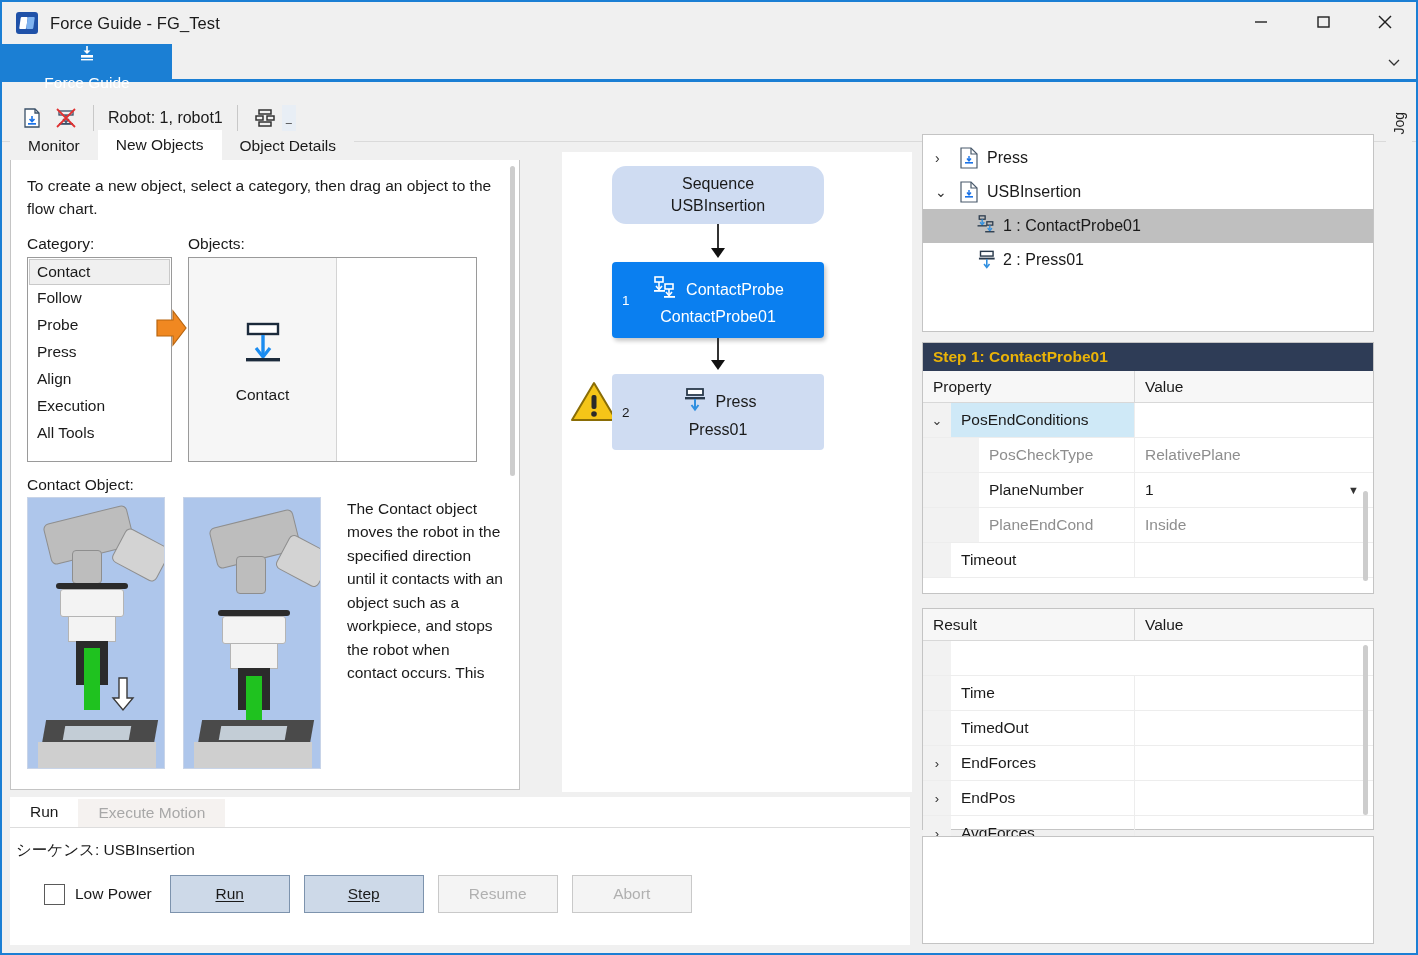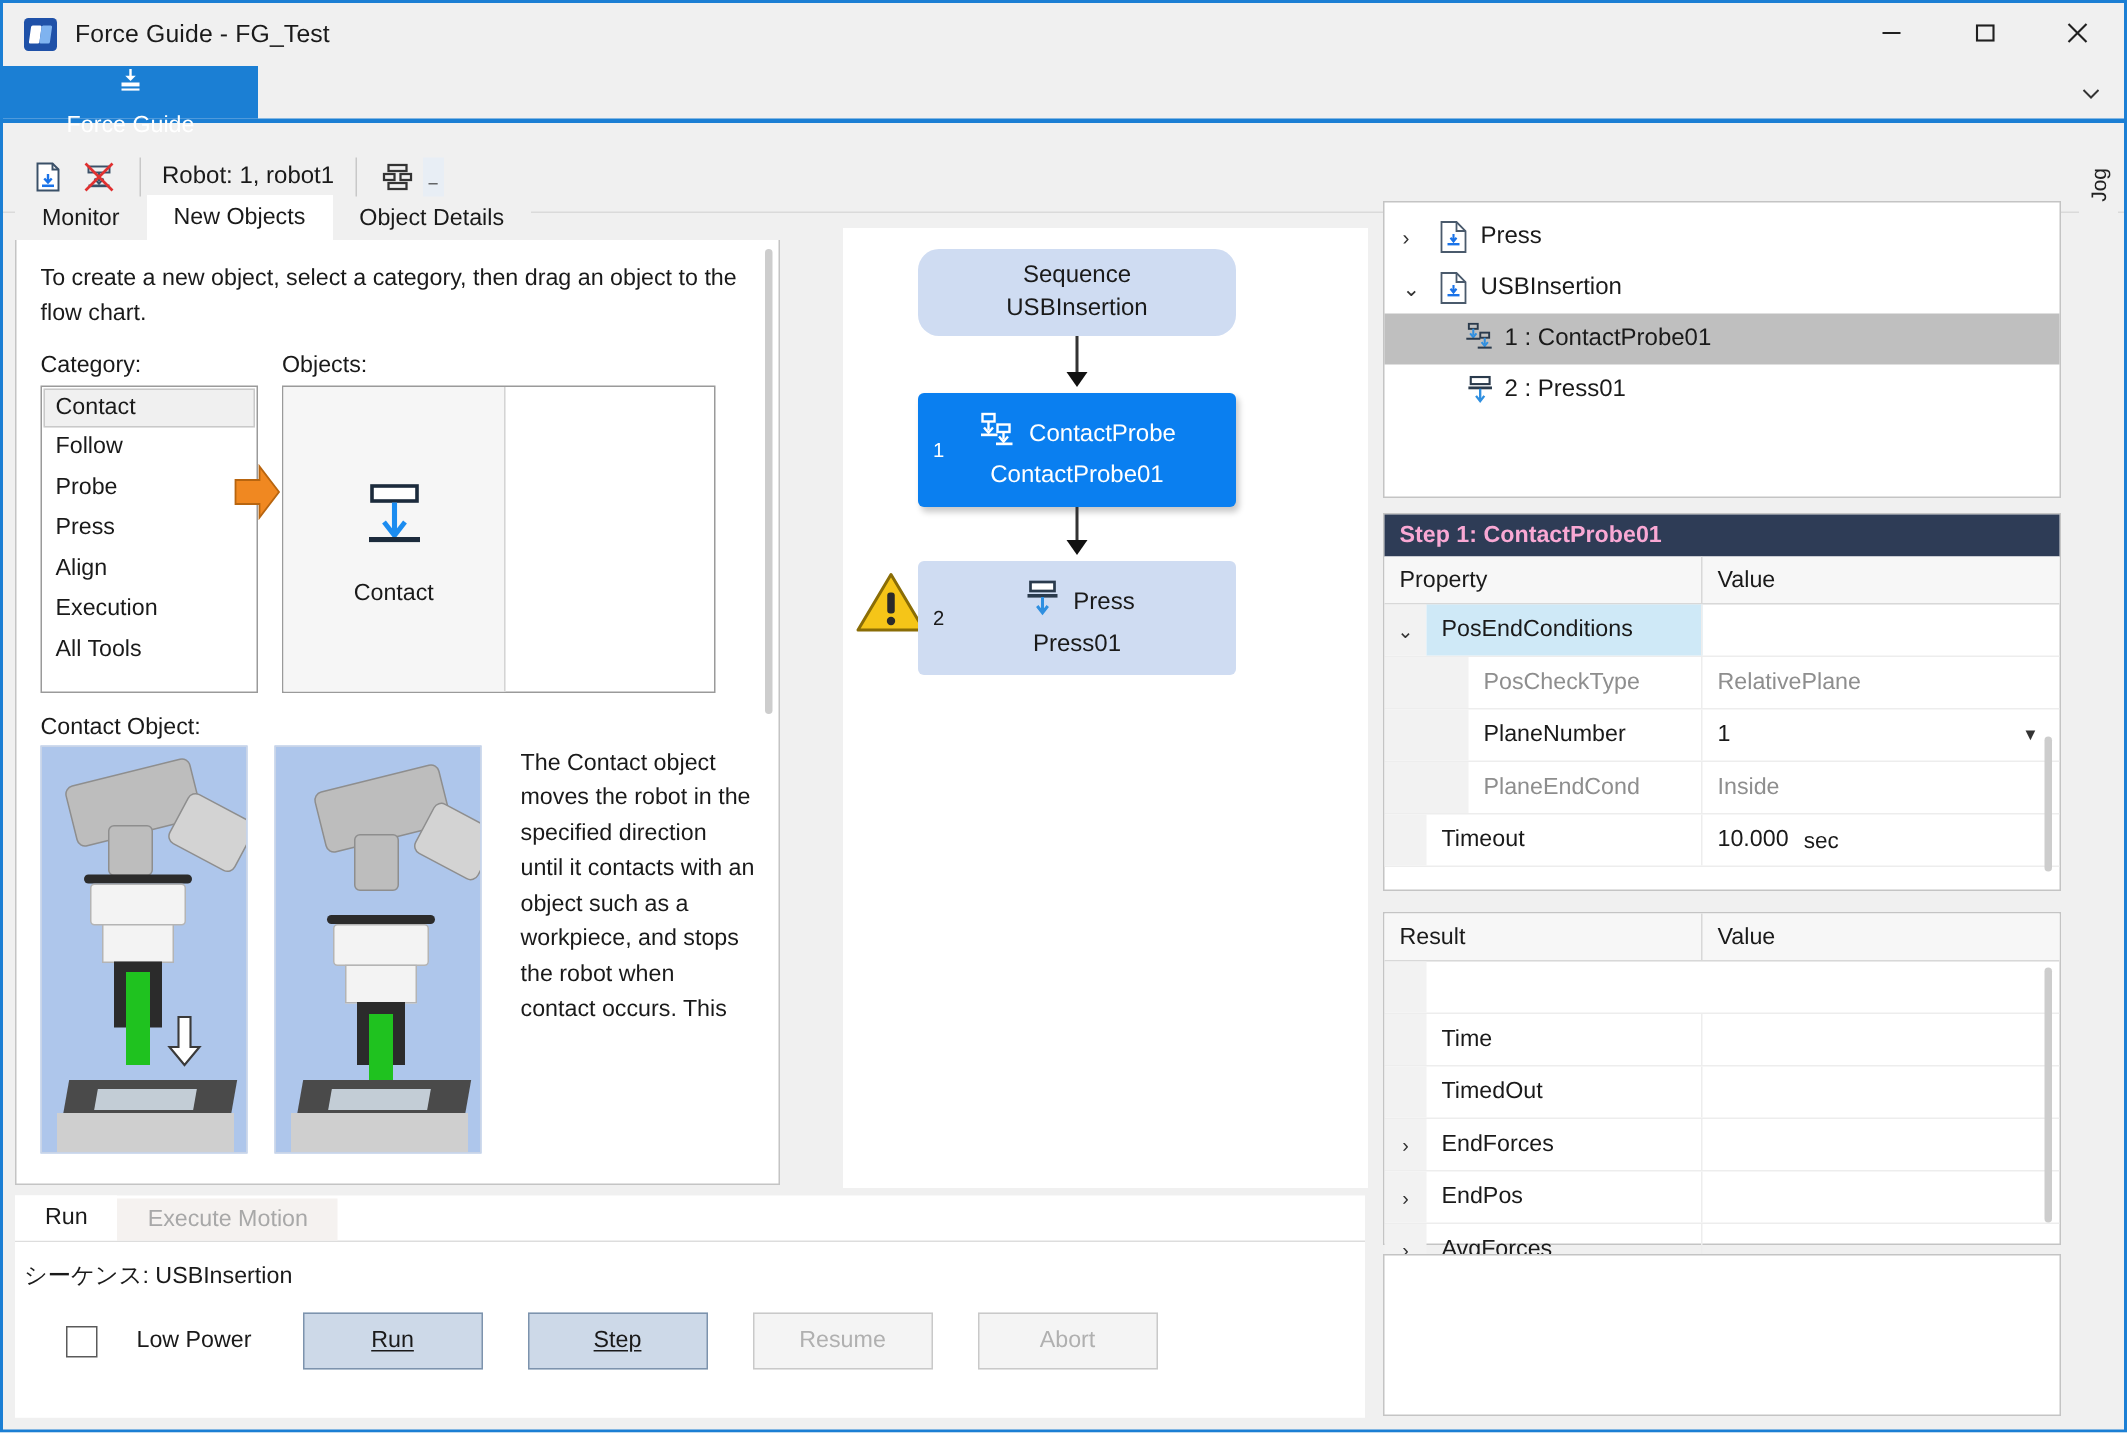--- a/index.html
+++ b/index.html
@@ -177,21 +177,21 @@
   }
   .run-tabs { display: flex; height: 30px; align-items: flex-end; }
   .run-tab {
     height: 28px; padding: 0 20px; font-size: 15.5px; color: #1a1a1a;
     display: flex; align-items: center; background: #f5f2f0;
   }
   .run-tab.active { background: #ffffff; height: 30px; color: #1a1a1a; }
   .run-tab.disabled { color: #a8a8a8; }
   .run-body { height: 118px; background: #ffffff; border-top: 1px solid #ddd; padding: 12px 12px 0 6px; }
   .seq-label { font-size: 15.5px; color: #1a1a1a; margin-bottom: 14px; }
-  .run-controls { display: flex; align-items: center; gap: 16px; }
+  .run-controls { display: flex; align-items: center; gap: 0; }
   .lp-check {
     width: 21px; height: 21px; border: 1px solid #5a5a5a; background: #fff;
     margin-left: 28px; margin-right: 10px;
   }
   .lp-check-label { font-size: 15.5px; color: #1a1a1a; margin-right: 18px; }
   .btn {
     width: 120px; height: 38px; font-size: 15.5px;
     display: flex; align-items: center; justify-content: center;
     background: #cdd9e8; border: 1px solid #7d93ad; color: #1a1a1a;
     margin-right: 14px;
@@ -250,21 +250,21 @@
   .tw-icon { width: 28px; display: flex; align-items: center; justify-content: flex-start; }
   .tree-row.child { padding-left: 52px; }
 
   .grid-box {
     position: absolute; left: 920px; width: 452px;
     background: #ffffff; border: 1px solid #c4c4c4;
   }
   .grid-prop { top: 340px; height: 252px; }
   .grid-res { top: 606px; height: 222px; }
   .grid-title {
-    height: 28px; background: #2e3c56; color: #f9a8d4;
+    height: 28px; background: #2e3c56; color: #eab308;
     font-size: 15.5px; font-weight: bold;
     display: flex; align-items: center; padding-left: 10px;
   }
   .grid-head { display: flex; height: 32px; background: #f7f7f7; border-bottom: 1px solid #d8d8d8; }
   .gh-cell {
     font-size: 15.5px; color: #1a1a1a; display: flex; align-items: center;
     padding-left: 10px;
   }
   .gh-cell.c1 { width: 212px; border-right: 1px solid #d8d8d8; }
   .gh-cell.c2 { flex: 1; }
@@ -593,24 +593,20 @@
       </div>
     </div>
     <div class="grid-row indent muted">
       <div class="gr-gutter"></div>
       <div class="gr-name">PlaneEndCond</div>
       <div class="gr-val">Inside</div>
     </div>
     <div class="grid-row">
       <div class="gr-gutter"></div>
       <div class="gr-name">Timeout</div>
-      <div class="gr-val">
-        <span>10.000</span>
-        <span class="gr-unit">sec</span>
-      </div>
     </div>
     <div class="g-scroll" style="top:148px;height:90px"></div>
   </div>
 
   <div class="grid-box grid-res">
     <div class="grid-head">
       <div class="gh-cell c1">Result</div>
       <div class="gh-cell c2">Value</div>
     </div>
     <div class="grid-row hl2">

